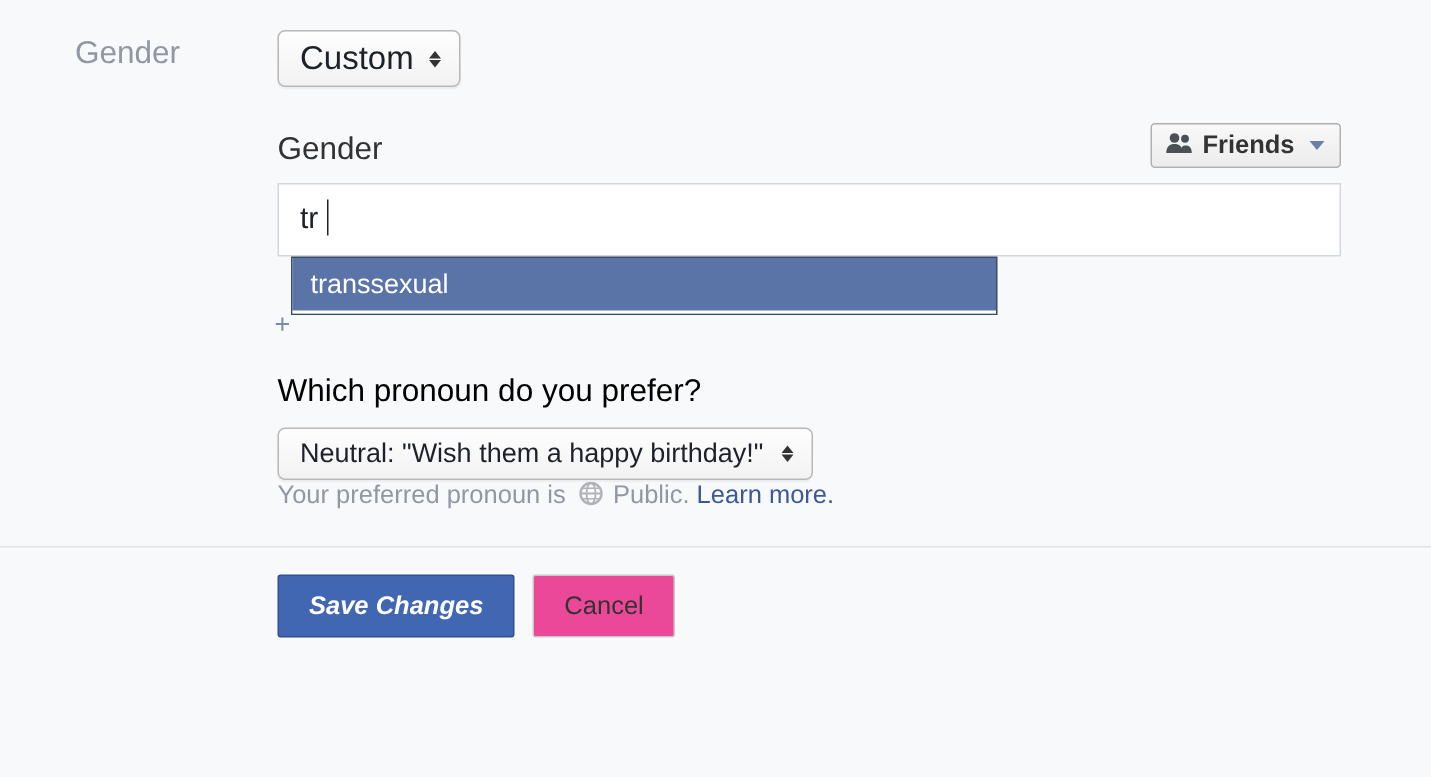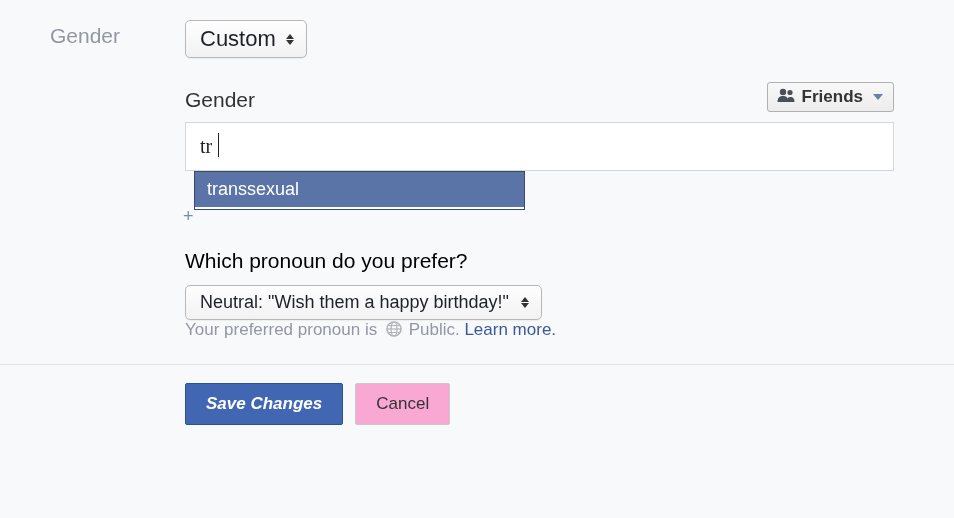--- a/index.html
+++ b/index.html
@@ -98,37 +98,37 @@
       position: relative;
     }
     .gender-input {
       width: 100%;
       border: 1px solid #d3d6db;
       background: #fff;
       font-size: 20px;
       padding: 12px 14px;
       color: #1d2129;
       outline: none;
-      font-family: Liberation Serif, serif;
+      font-family: Liberation Sans, sans-serif;
     }
     .cursor-caret {
       position: absolute;
       left: 33px;
       top: 11px;
       height: 24px;
       width: 1px;
       background: #1d2129;
     }
     .autocomplete {
       position: absolute;
       top: 49px;
       left: 9px;
       border: 1px solid #3a4a6b;
       background: #fff;
-      width: 331px;
+      width: 471px;
     }
     .autocomplete-item {
       background: #5b74a8;
       color: #fff;
       font-size: 18px;
       padding: 7px 12px;
       border-bottom: 2px solid #fff;
     }
     .plus-sign {
       position: absolute;
@@ -188,21 +188,21 @@
       border: 1px solid #32508f;
       color: #fff;
       font-size: 17px;
       font-weight: bold;
       padding: 10px 20px;
       border-radius: 2px;
       cursor: pointer;
       font-style: italic;
     }
     .btn-secondary {
-      background: #f9a8d4;
+      background: #ec4899;
       border: 1px solid #c9c9c9;
       color: #333;
       font-size: 17px;
       padding: 10px 20px;
       border-radius: 2px;
       cursor: pointer;
     }
   </style>
 </head>
 <body>

